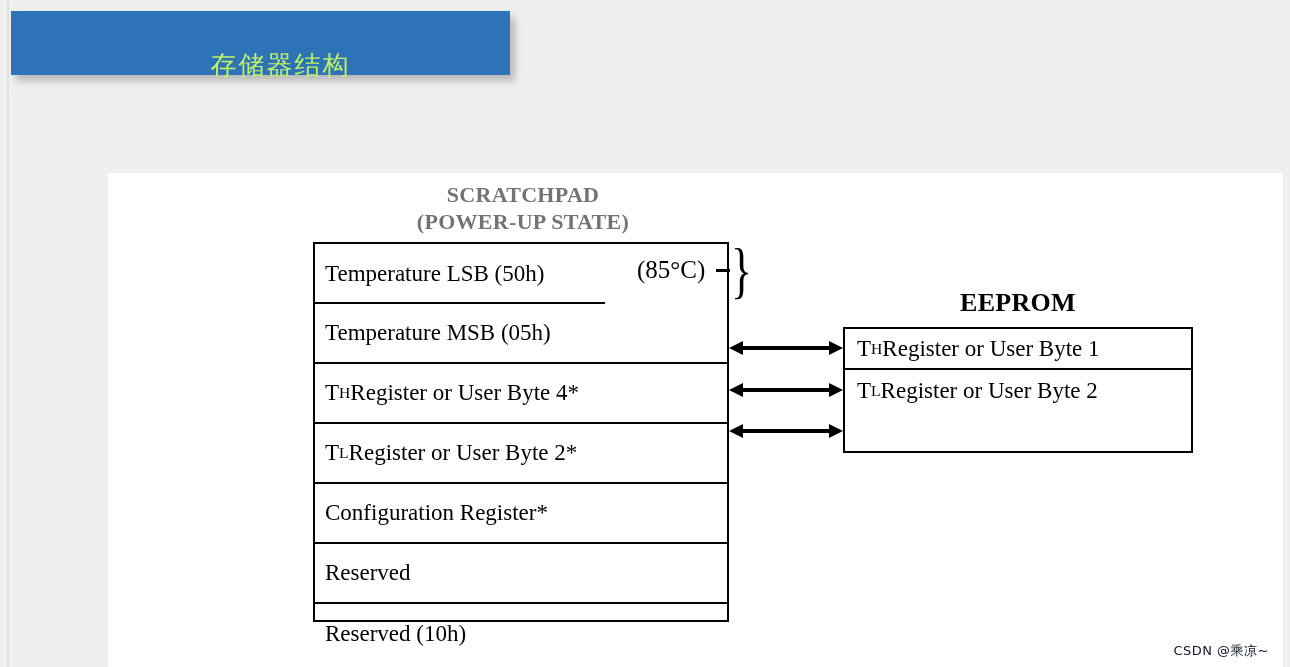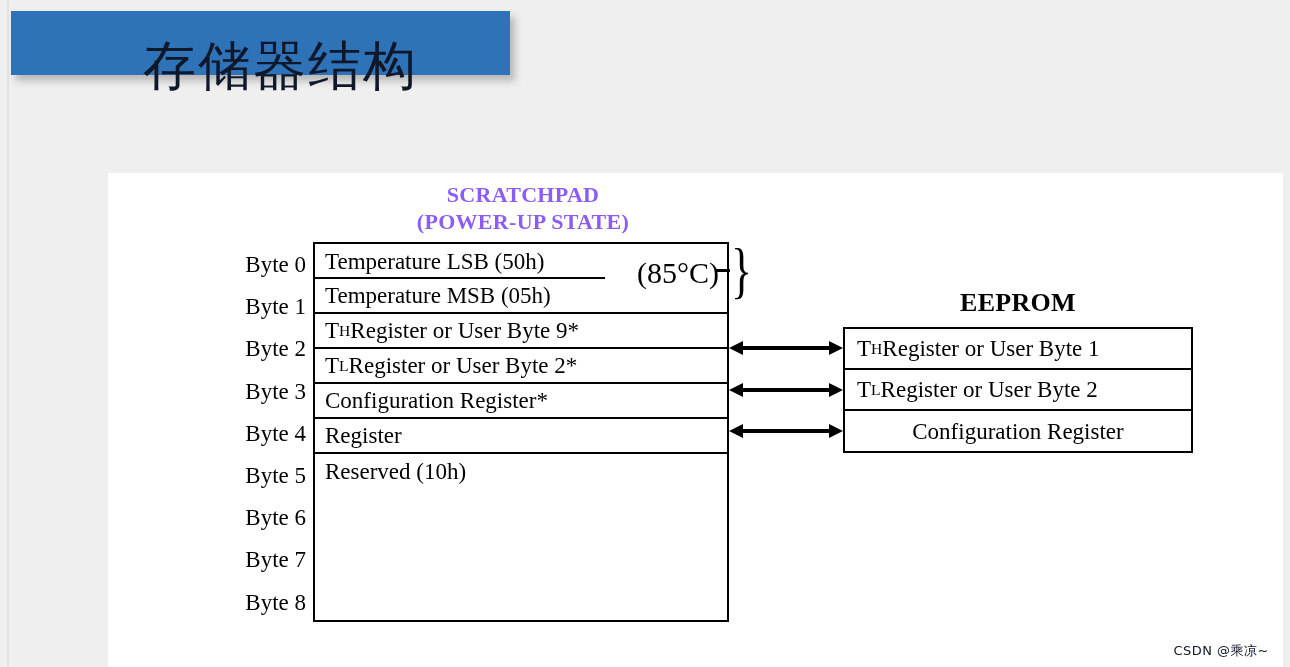--- a/index.html
+++ b/index.html
@@ -32,23 +32,23 @@
     top: 11px;
     width: 499px;
     height: 64px;
     background: #2e73b8;
     box-shadow: 5px 6px 7px rgba(120,120,120,0.45);
     display: flex;
     align-items: center;
     justify-content: center;
   }
   #title-bar .title-text {
-    color: #0f172a;
+    color: #bef264;
     font-family: "DejaVu Sans", "Liberation Sans", sans-serif;
-    font-size: 53px;
+    font-size: 26px;
     font-weight: 400;
     letter-spacing: 2px;
     line-height: 1;
     padding-left: 40px;
     margin-top: 44px;
   }
 
   
   #content-panel {
     position: absolute;
@@ -71,21 +71,21 @@
   
   #scratchpad-heading {
     position: absolute;
     left: 205px;
     top: 8px;
     width: 420px;
     text-align: center;
     font-weight: bold;
     font-size: 22px;
     line-height: 27px;
-    color: #8b5cf6;
+    color: #737373;
     letter-spacing: 0.3px;
   }
 
   
   #byte-labels {
     position: absolute;
     left: 106px;
     top: 71px;
     width: 92px;
   }
@@ -103,21 +103,21 @@
     position: absolute;
     left: 205px;
     top: 69px;
     width: 416px;
     height: 380px;
     border: 2.5px solid #000;
     box-sizing: border-box;
     background: #fff;
   }
   #scratchpad-box .sp-row {
-    height: 35px;
+    height: 60px;
     box-sizing: border-box;
     border-bottom: 2px solid #000;
     display: flex;
     align-items: center;
     padding-left: 10px;
     font-size: 23px;
     color: #000;
     white-space: nowrap;
   }
   #scratchpad-box .sp-row:last-child {
@@ -147,21 +147,21 @@
     line-height: 1;
     font-family: "Liberation Serif", "DejaVu Serif", serif;
     color: #000;
     transform: scaleX(0.7);
     transform-origin: left top;
   }
   #temp-value {
     position: absolute;
     left: 529px;
     top: 83px;
-    font-size: 30px;
+    font-size: 25px;
     color: #000;
     white-space: nowrap;
   }
   #temp-tick {
     position: absolute;
     left: 608px;
     top: 96px;
     width: 14px;
     height: 2.5px;
     background: #000;
@@ -291,54 +291,43 @@
 </div>
 
 <div id="content-panel">
   <div id="figure">
 
     <div id="scratchpad-heading">
       <div>SCRATCHPAD</div>
       <div>(POWER-UP STATE)</div>
     </div>
 
-    <div id="byte-labels">
-      <div class="byte-label">Byte 0</div>
-      <div class="byte-label">Byte 1</div>
-      <div class="byte-label">Byte 2</div>
-      <div class="byte-label">Byte 3</div>
-      <div class="byte-label">Byte 4</div>
-      <div class="byte-label">Byte 5</div>
-      <div class="byte-label">Byte 6</div>
-      <div class="byte-label">Byte 7</div>
-      <div class="byte-label">Byte 8</div>
-    </div>
 
     <div id="scratchpad-box">
       <div class="sp-row short-rule">
         <span>Temperature LSB (50h)</span>
       </div>
       <div class="sp-row">
         <span>Temperature MSB (05h)</span>
       </div>
       <div class="sp-row">
         <span>T</span>
           <sub>H</sub>
-          <span> Register or User Byte 9*</span>
+          <span> Register or User Byte 4*</span>
       </div>
       <div class="sp-row">
         <span>T</span>
           <sub>L</sub>
           <span> Register or User Byte 2*</span>
       </div>
       <div class="sp-row">
         <span>Configuration Register*</span>
       </div>
       <div class="sp-row">
-        <span>Register</span>
+        <span>Reserved</span>
       </div>
       <div class="sp-row">
         <span>Reserved (10h)</span>
       </div>
     </div>
 
     <div id="temp-brace">}</div>
     <div id="temp-value">(85°C)</div>
     <div id="temp-tick"></div>
 
@@ -349,23 +338,20 @@
       <div class="ee-row">
         <span>T</span>
           <sub>H</sub>
           <span> Register or User Byte 1</span>
       </div>
       <div class="ee-row">
         <span>T</span>
           <sub>L</sub>
           <span> Register or User Byte 2</span>
       </div>
-      <div class="ee-row centered">
-        <span>Configuration Register</span>
-      </div>
     </div>
 
     <div class="arrow-link" id="arrow-th">
       <div class="head-left"></div>
       <div class="shaft"></div>
       <div class="head-right"></div>
     </div>
     <div class="arrow-link" id="arrow-tl">
       <div class="head-left"></div>
       <div class="shaft"></div>

